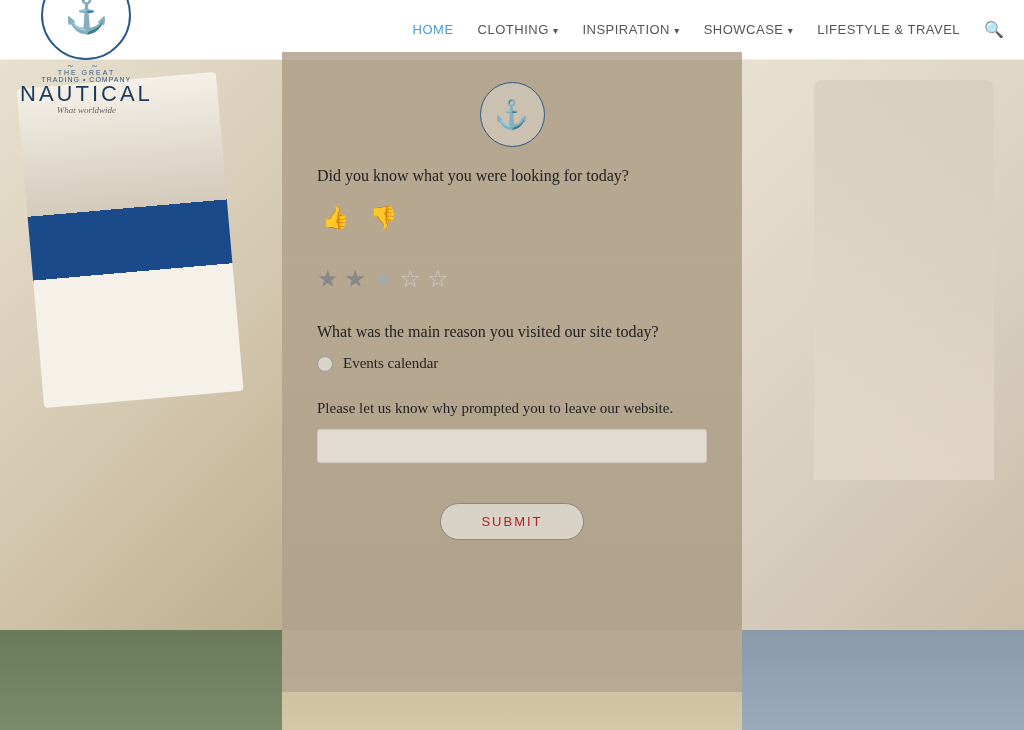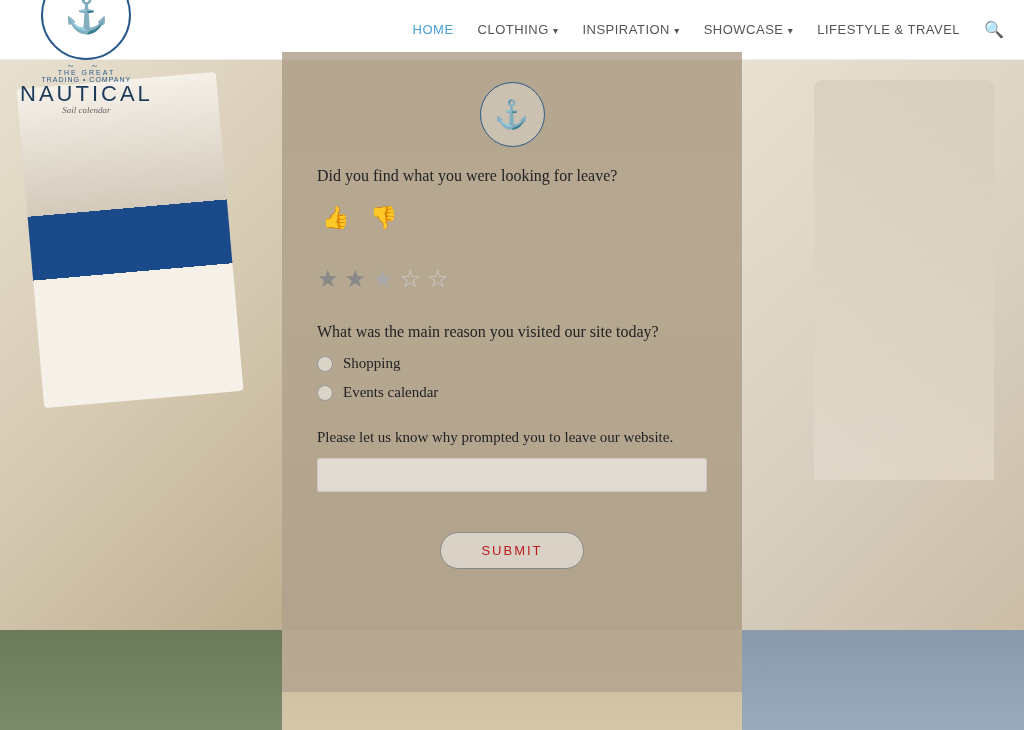--- a/index.html
+++ b/index.html
@@ -276,21 +276,21 @@
 
 <nav class="nav">
   <div class="logo-full">
     <div class="logo-circle">
       <span class="logo-anchor">⚓</span>
     </div>
     <span class="logo-birds">~ ~</span>
     <span style="font-size:7px;color:#2a5a8a;letter-spacing:2px;font-family:Arial,sans-serif;">THE GREAT</span>
     <span style="font-size:7px;color:#2a5a8a;letter-spacing:1px;font-family:Arial,sans-serif;">TRADING • COMPANY</span>
     <span class="logo-nautical">NAUTICAL</span>
-    <span class="logo-tagline">Sail calendar</span>
+    <span class="logo-tagline">What worldwide</span>
   </div>
 
   <div class="nav-links">
     <a class="nav-link active">HOME</a>
     <a class="nav-link"><span>CLOTHING</span> <span class="nav-link-arrow">▾</span></a>
     <a class="nav-link"><span>INSPIRATION</span> <span class="nav-link-arrow">▾</span></a>
     <a class="nav-link"><span>SHOWCASE</span> <span class="nav-link-arrow">▾</span></a>
     <a class="nav-link">LIFESTYLE &amp; TRAVEL</a>
     <span class="nav-search">🔍</span>
   </div>
@@ -312,21 +312,21 @@
 </div>
 
 <div class="modal-overlay">
 
   <div class="modal-logo">
     <div class="modal-logo-inner">
       <span class="modal-logo-anchor">⚓</span>
     </div>
   </div>
 
-  <p class="survey-question">Did you find what you were looking for leave?</p>
+  <p class="survey-question">Did you know what you were looking for today?</p>
 
   <div class="thumbs-row">
     <button class="thumb-btn">
       <span>👍</span>
     </button>
     <button class="thumb-btn">
       <span>👎</span>
     </button>
   </div>
 
@@ -337,24 +337,20 @@
     <span class="star half-filled">★</span>
     <span class="star empty">☆</span>
     <span class="star empty">☆</span>
   </div>
 
   <p class="survey-question">What was the main reason you visited our site today?</p>
 
   <div class="radio-group">
     <label class="radio-item">
       <div class="radio-circle"></div>
-      <span>Shopping</span>
-    </label>
-    <label class="radio-item">
-      <div class="radio-circle"></div>
       <span>Events calendar</span>
     </label>
   </div>
 
   <p class="leave-question">Please let us know why prompted you to leave our website.</p>
   <input class="leave-input" type="text" style="">
 
   <div class="submit-row">
     <button class="submit-btn">SUBMIT</button>
   </div>

